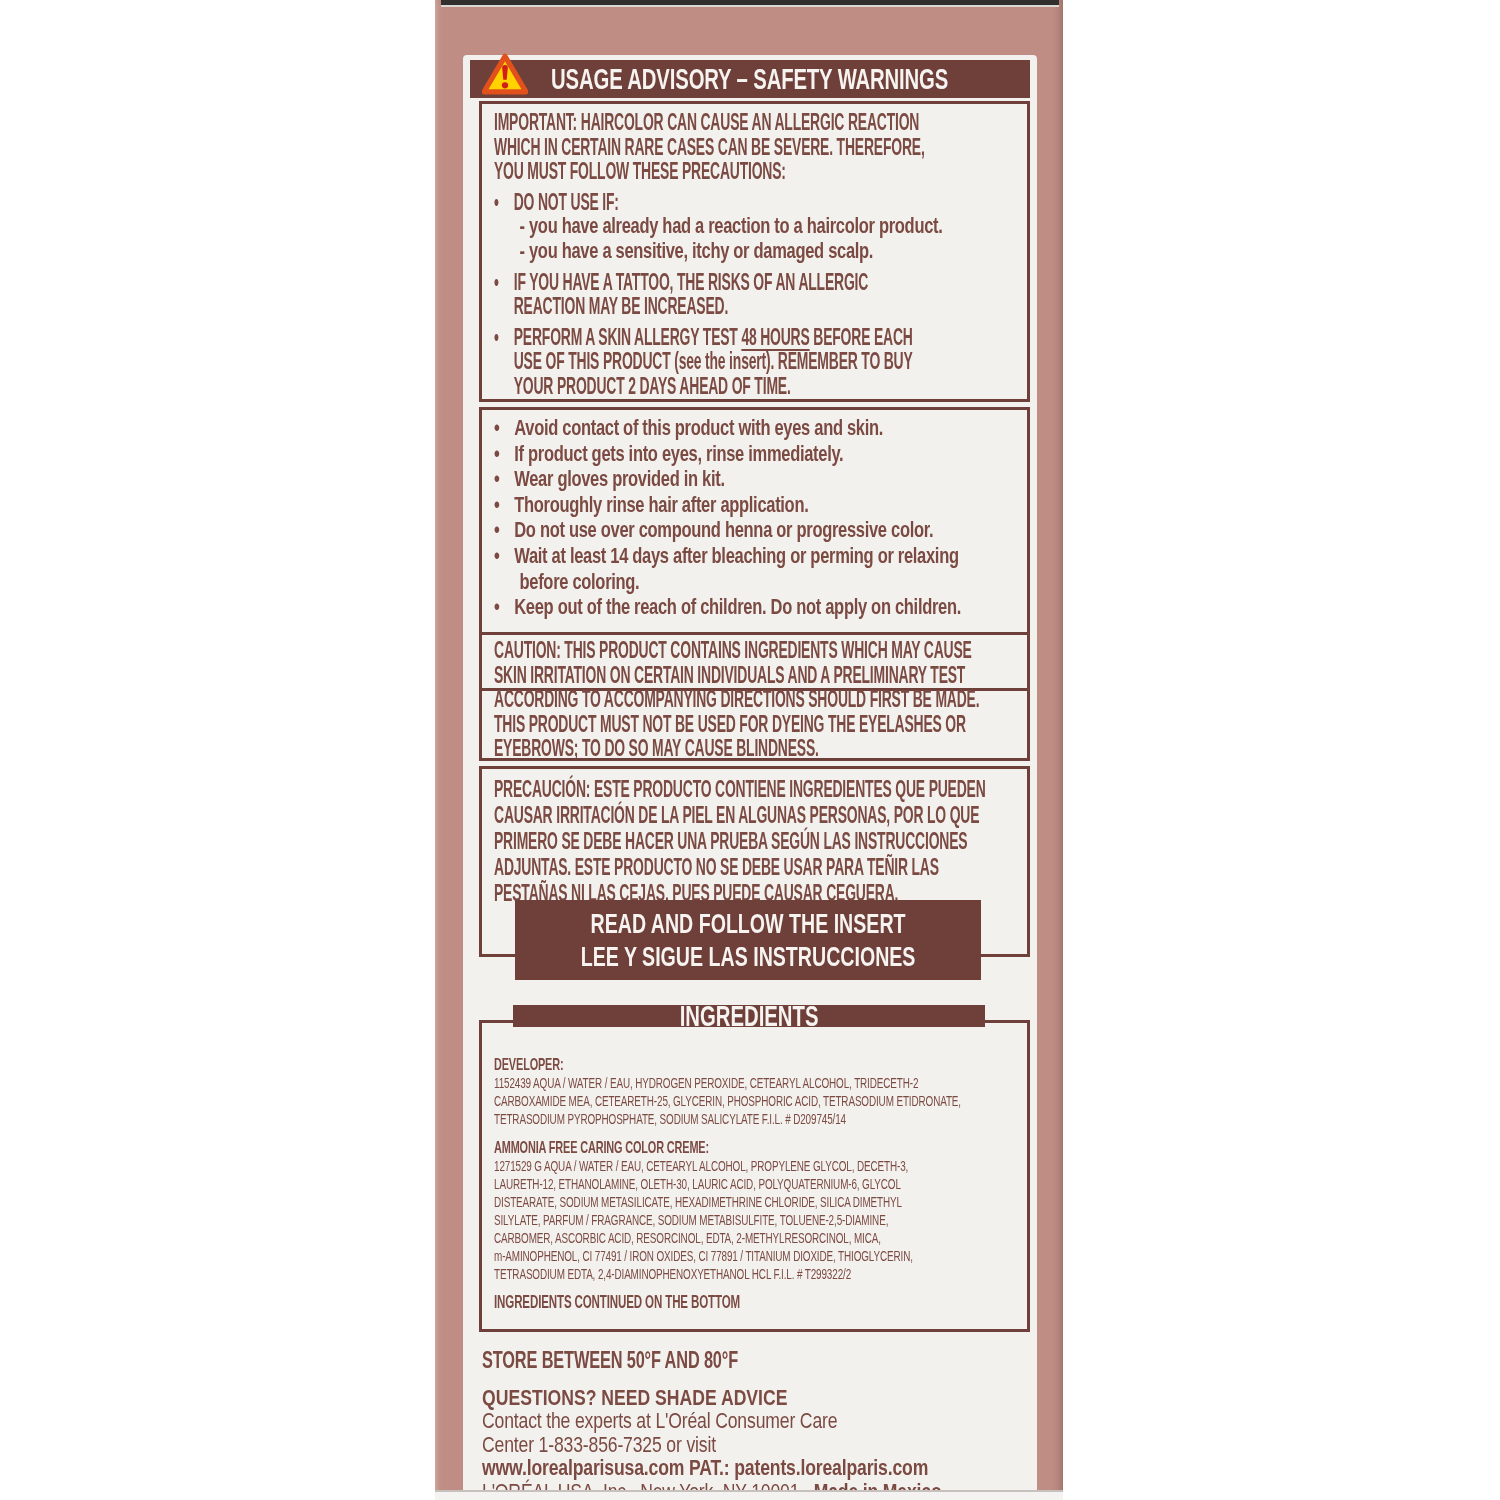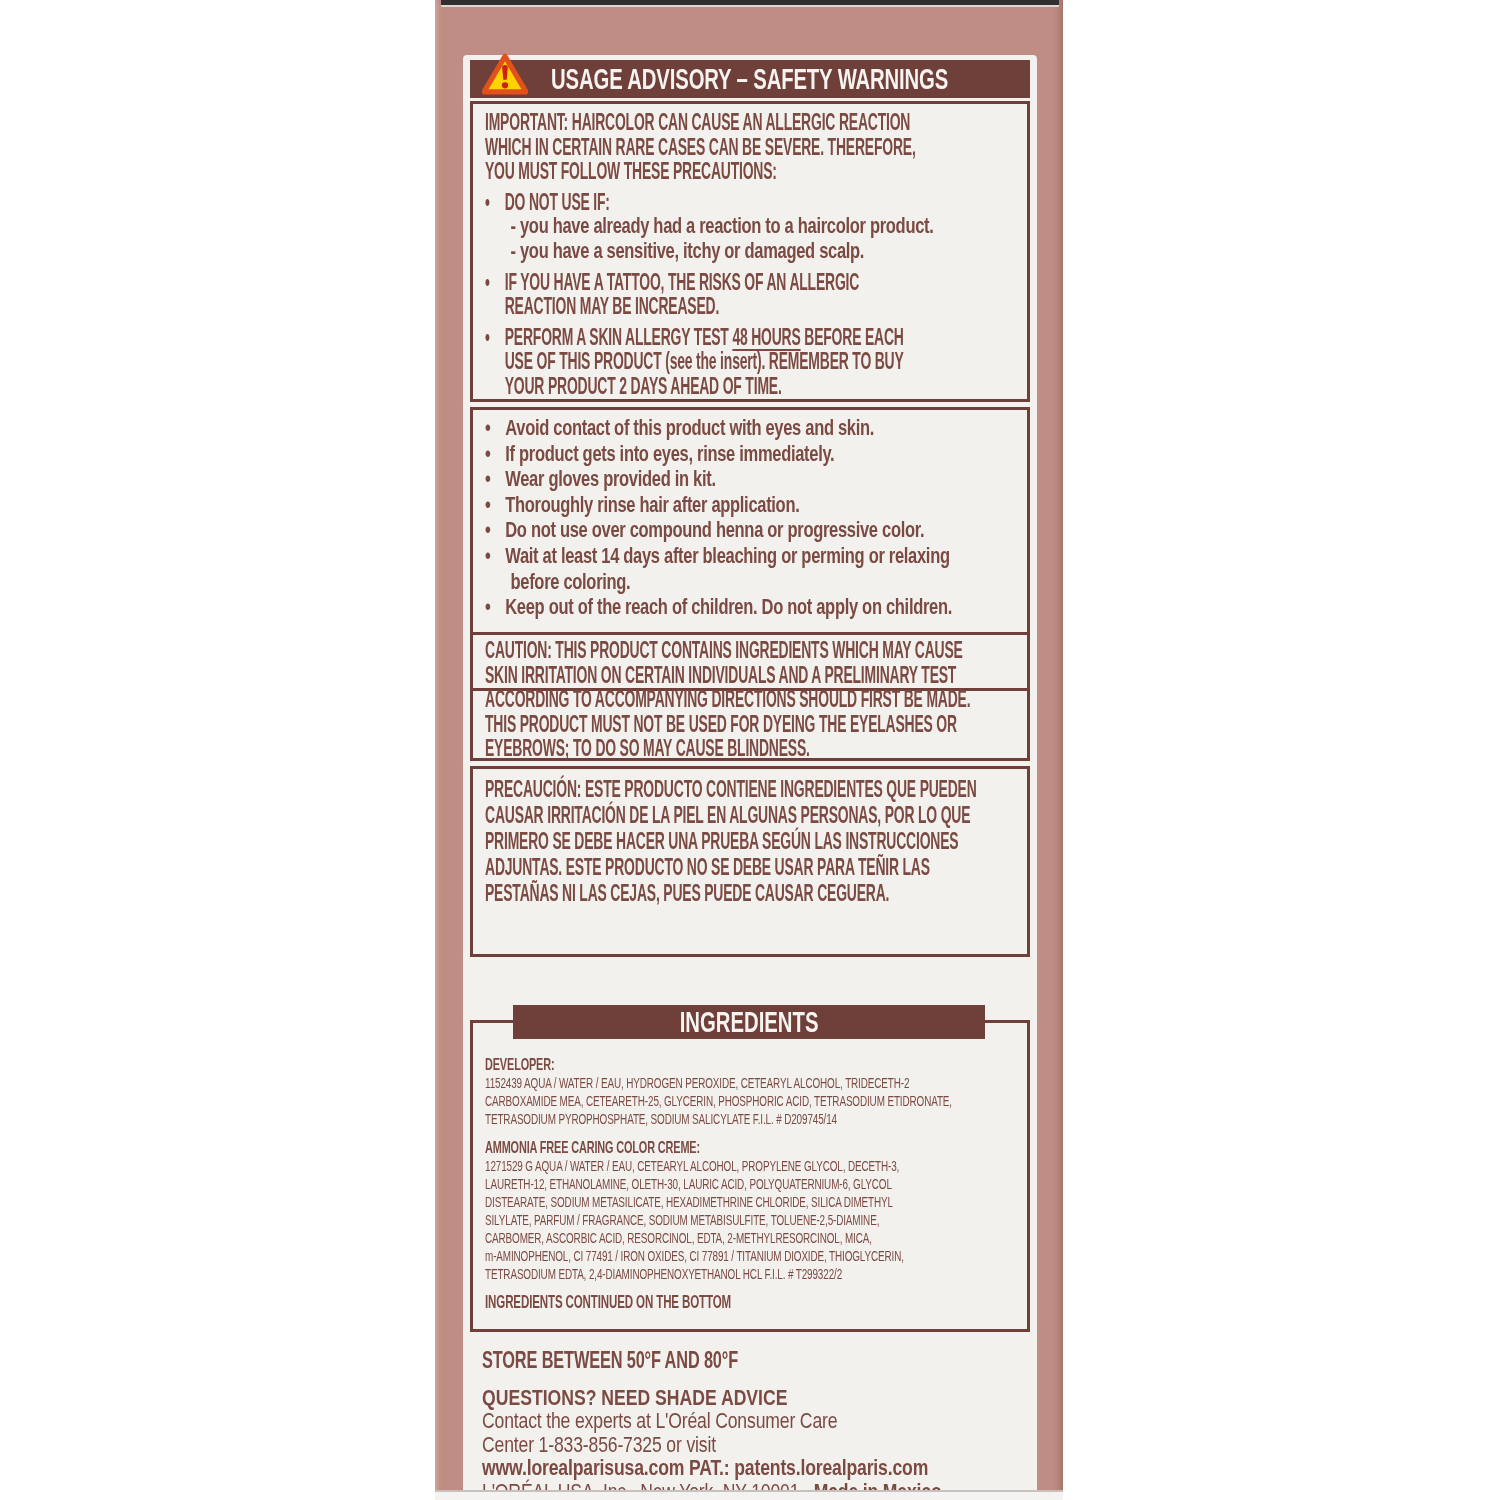--- a/index.html
+++ b/index.html
@@ -35,42 +35,42 @@
   .footb{font-weight:700;}
   .u{text-decoration:underline;text-decoration-thickness:2px;text-underline-offset:4px;}
 
   
   .advisory-band{position:absolute;left:7px;right:7px;top:5px;height:38px;background:var(--maroon);
     display:flex;align-items:center;justify-content:center;}
   .advisory-band .cln{font-weight:700;font-size:29px;color:#f6f3f1;letter-spacing:-0.2px;transform:scaleX(0.70);}
   .tri{position:absolute;left:12px;top:-7px;}
 
   
-  .wbox{position:absolute;left:7px;right:7px;border:3px solid var(--maroon);padding:6px 12px;background:transparent;}
+  .wbox{position:absolute;left:16px;right:7px;border:3px solid var(--maroon);padding:6px 12px;background:transparent;}
   .box1{top:46px;height:301px;}
   .box1 .ln{line-height:24.6px;}
   .box2{top:352px;height:284px;padding-top:5px;}
   .box2 .ln{line-height:25.6px;}
   .box3{top:577px;height:129px;padding-top:3px;}
   .box3 .ln{line-height:24.6px;}
   .box4{top:711px;height:191px;padding-top:7px;}
   .box4 .ln{line-height:26px;}
   .grp{margin-top:6px;}
   .blt{display:inline-block;width:34px;}
   .med .blt{width:27px;}
   .caps.ind{padding-left:34px;}
   .med.ind-dash{padding-left:34px;}
 
   
   .insert-band{position:absolute;left:52px;width:466px;top:845px;height:80px;background:var(--maroon);
     display:flex;flex-direction:column;align-items:center;justify-content:center;z-index:3;}
   .insert-band .cln{font-weight:700;font-size:28px;color:#f6f3f1;transform:scaleX(0.70);line-height:33px;}
 
   
-  .ing-band{position:absolute;left:50px;width:472px;top:950px;height:34px;background:var(--maroon);
+  .ing-band{position:absolute;left:50px;width:472px;top:950px;height:22px;background:var(--maroon);
     display:flex;align-items:center;justify-content:center;z-index:3;}
   .ing-band .cln{font-weight:700;font-size:29px;color:#f6f3f1;transform:scaleX(0.70);}
   .ing-box{top:965px;height:312px;padding:32px 12px 6px 12px;z-index:1;}
   .ing-box .ln.ing{line-height:18px;}
   .ing-box .ln.lab{line-height:19px;margin-top:10px;}
   .ing-box .ln.lab:first-child{margin-top:0;}
   .continued{margin-top:13px;font-size:17.5px;}
 
   .store-line{position:absolute;left:19px;top:1292px;font-weight:700;font-size:23px;
     letter-spacing:-0.2px;transform:scaleX(0.71);line-height:26px;}
@@ -136,20 +136,24 @@
     </div>
 
     <div class="wbox box3">
       <div class="ln caps"><span>CAUTION: THIS PRODUCT CONTAINS INGREDIENTS WHICH MAY CAUSE</span></div>
       <div class="ln caps"><span>SKIN IRRITATION ON CERTAIN INDIVIDUALS AND A PRELIMINARY TEST</span></div>
       <div class="ln caps"><span>ACCORDING TO ACCOMPANYING DIRECTIONS SHOULD FIRST BE MADE.</span></div>
       <div class="ln caps"><span>THIS PRODUCT MUST NOT BE USED FOR DYEING THE EYELASHES OR</span></div>
       <div class="ln caps"><span>EYEBROWS; TO DO SO MAY CAUSE BLINDNESS.</span></div>
     </div>
 
+    <div class="insert-band">
+      <div class="cln">READ AND FOLLOW THE INSERT</div>
+      <div class="cln">LEE Y SIGUE LAS INSTRUCCIONES</div>
+    </div>
 
     <div class="ing-band">
       <span class="cln">INGREDIENTS</span>
     </div>
 
     <div class="wbox ing-box">
       <div class="ln lab"><span>DEVELOPER:</span></div>
       <div class="ln ing"><span>1152439  AQUA / WATER / EAU, HYDROGEN PEROXIDE, CETEARYL ALCOHOL, TRIDECETH-2</span></div>
       <div class="ln ing"><span>CARBOXAMIDE MEA, CETEARETH-25, GLYCERIN, PHOSPHORIC ACID, TETRASODIUM ETIDRONATE,</span></div>
       <div class="ln ing"><span>TETRASODIUM PYROPHOSPHATE, SODIUM SALICYLATE   F.I.L. # D209745/14</span></div>

